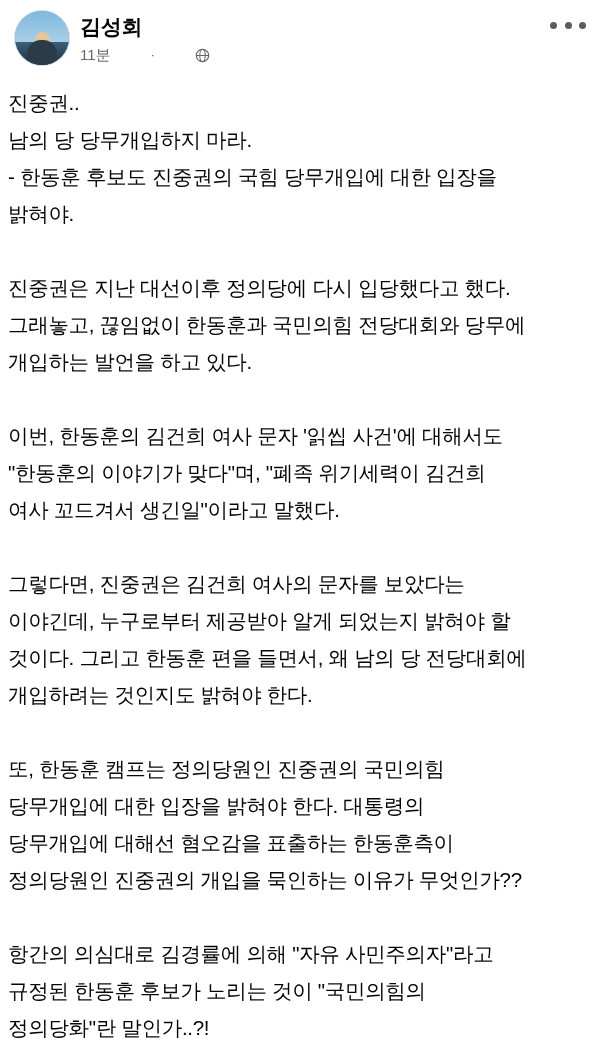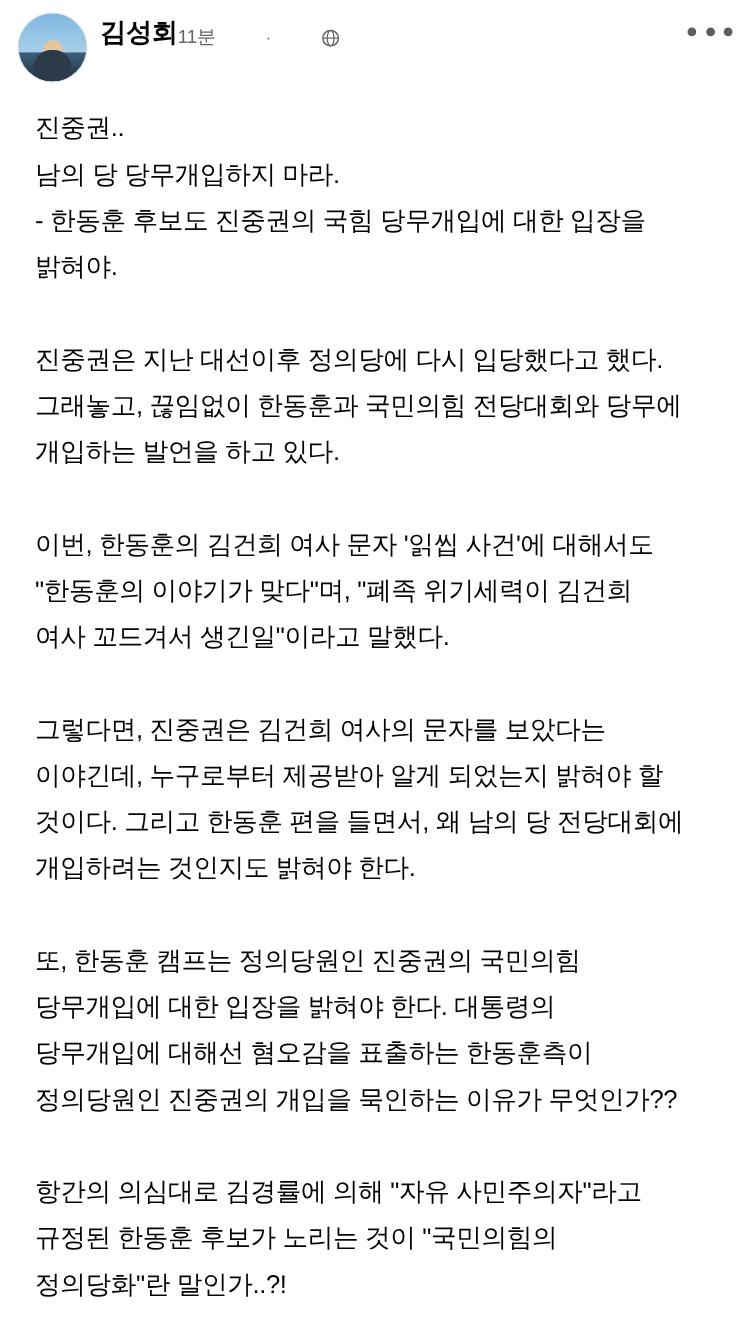--- a/index.html
+++ b/index.html
@@ -65,21 +65,21 @@
     width: 30px;
     height: 28px;
     margin-left: -15px;
     border-radius: 14px 14px 4px 4px;
     background: #2b3b49;
   }
   .header-text {
     margin-left: 10px;
     padding-top: 4px;
     display: flex;
-    flex-direction: row;
+    flex-direction: column;
   }
   .author-name {
     font-size: 21px;
     font-weight: bold;
     color: #050505;
     line-height: 26px;
     letter-spacing: -0.3px;
   }
   .meta-row {
     display: flex;
@@ -113,21 +113,21 @@
     justify-content: space-between;
     cursor: pointer;
   }
   .more-button .dot {
     width: 7px;
     height: 7px;
     border-radius: 50%;
     background: #5a5c60;
   }
   .post-body {
-    padding: 12px 16px 0 28px;
+    padding: 12px 16px 0 8px;
     font-size: 20.5px;
     line-height: 37px;
     color: #050505;
     letter-spacing: -0.3px;
     white-space: pre-wrap;
     word-break: keep-all;
   }
 </style>
 </head>
 <body>

